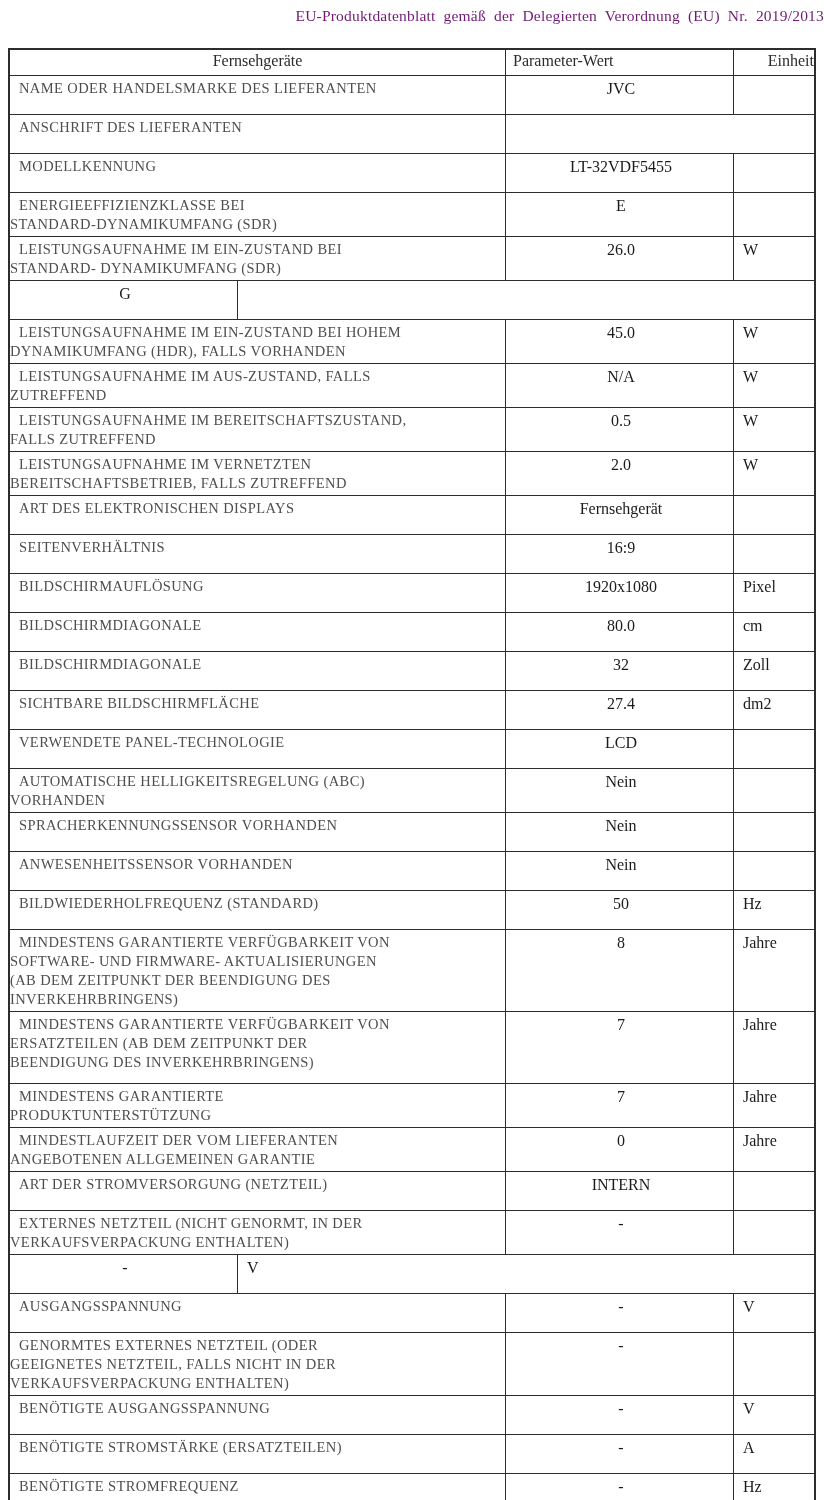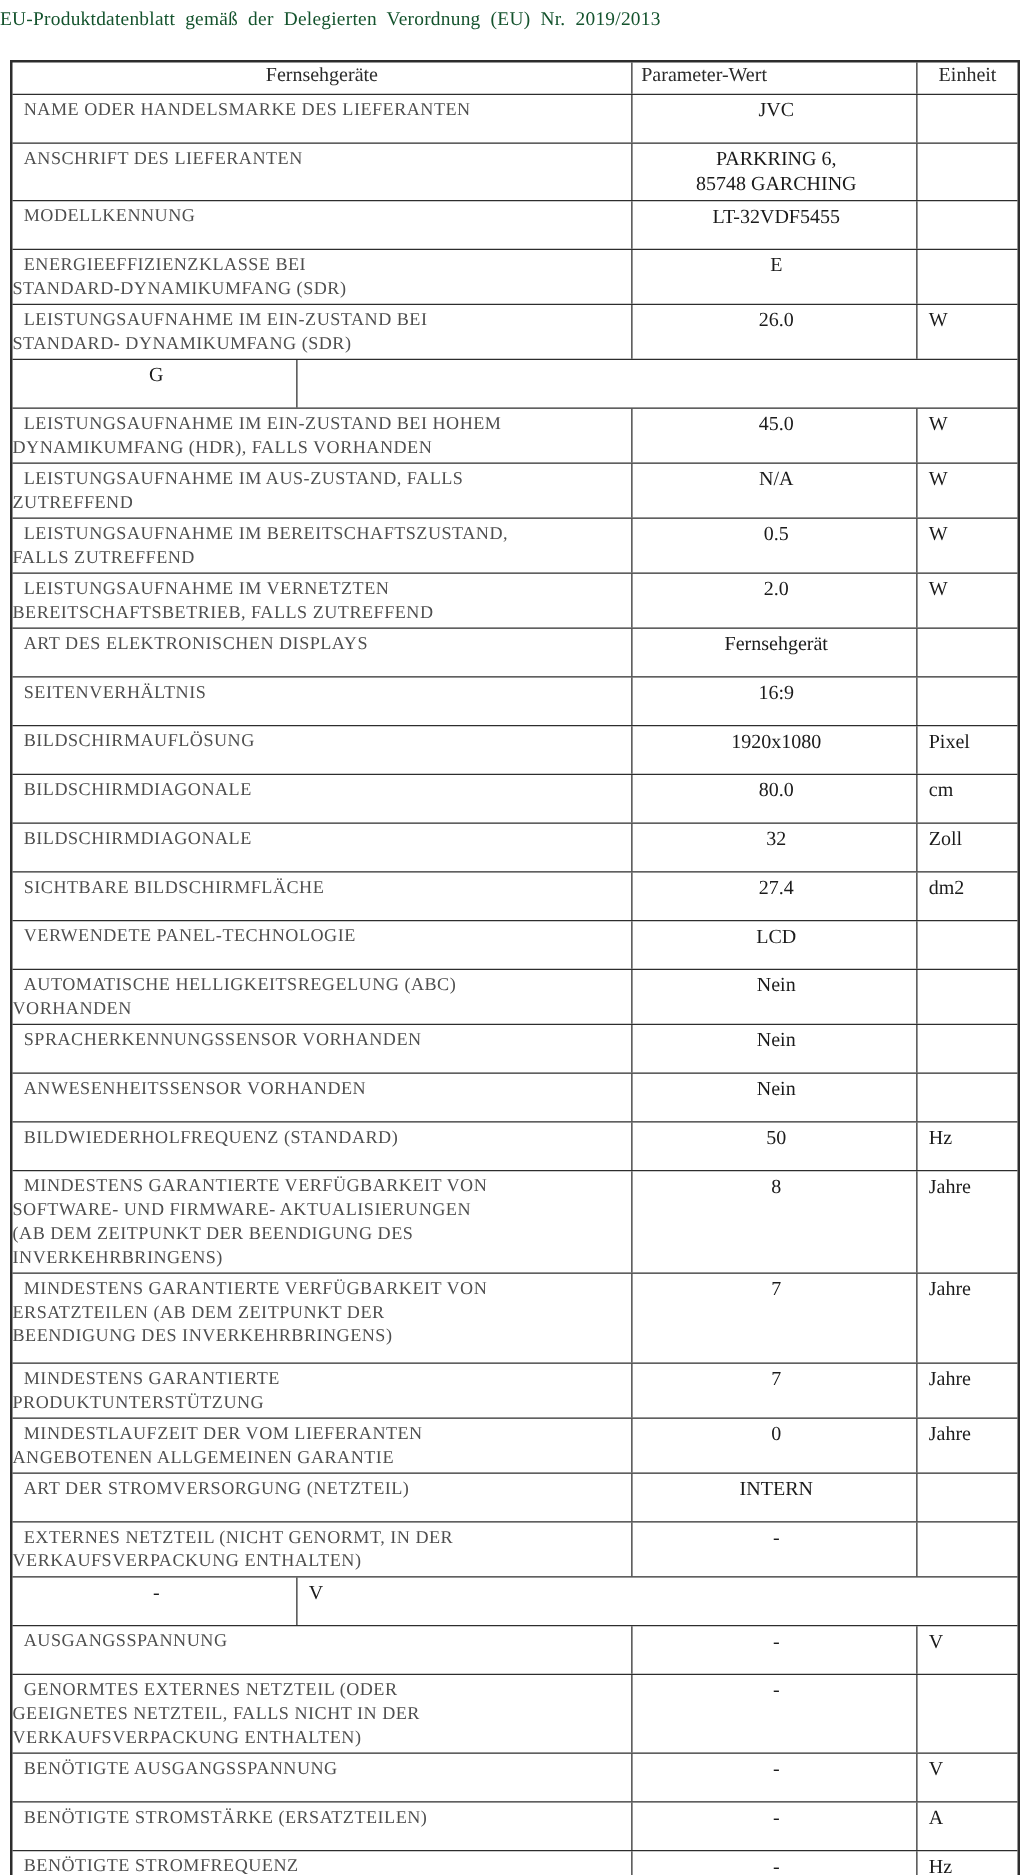--- a/index.html
+++ b/index.html
@@ -10,24 +10,24 @@
     height: 1500px;
     background: #ffffff;
     overflow: hidden;
     font-family: "Liberation Serif", serif;
   }
   .doc-title {
     position: absolute;
     top: 7px;
     left: 0;
     width: 100%;
-    text-align: left;
+    text-align: right;
     font-family: "Liberation Serif", serif;
     font-size: 15.5px;
-    color: #14532d;
+    color: #701a75;
     word-spacing: 4px;
     letter-spacing: 0.2px;
   }
   .datasheet {
     position: absolute;
     left: 8px;
     top: 48px;
     width: 808px;
     border: 2px solid #2d2d2d;
     background: #ffffff;
@@ -58,21 +58,21 @@
   }
   
   .head-row .td {
     font-family: "Liberation Serif", serif;
     font-size: 16px;
     color: #2b2b2b;
     padding-top: 2px;
   }
   .head-row .c1 { text-align: center; }
   .head-row .c2 { padding-left: 7px; }
-  .head-row .c3 { text-align: center; }
+  .head-row .c3 { text-align: right; }
   
   .cell-label {
     font-family: Liberation Serif, serif;
     font-size: 14.5px;
     line-height: 19px;
     letter-spacing: 0.4px;
     color: #4e4e4e;
     white-space: pre-line;
     text-indent: 9px;
     padding: 3px 1px 2px 0;
@@ -107,22 +107,20 @@
       <div class="td c3">Einheit</div>
     </div>
     <div id="table-body">
         <div class="tr">
           <div class="td c1 cell-label">NAME ODER HANDELSMARKE DES LIEFERANTEN</div>
           <div class="td c2 cell-value">JVC</div>
           <div class="td c3 cell-unit"></div>
         </div>
         <div class="tr">
           <div class="td c1 cell-label">ANSCHRIFT DES LIEFERANTEN</div>
-          <div class="td c2 cell-value">PARKRING 6,
-85748 GARCHING</div>
           <div class="td c3 cell-unit"></div>
         </div>
         <div class="tr">
           <div class="td c1 cell-label">MODELLKENNUNG</div>
           <div class="td c2 cell-value">LT-32VDF5455</div>
           <div class="td c3 cell-unit"></div>
         </div>
         <div class="tr">
           <div class="td c1 cell-label">ENERGIEEFFIZIENZKLASSE BEI
 STANDARD-DYNAMIKUMFANG (SDR)</div>

